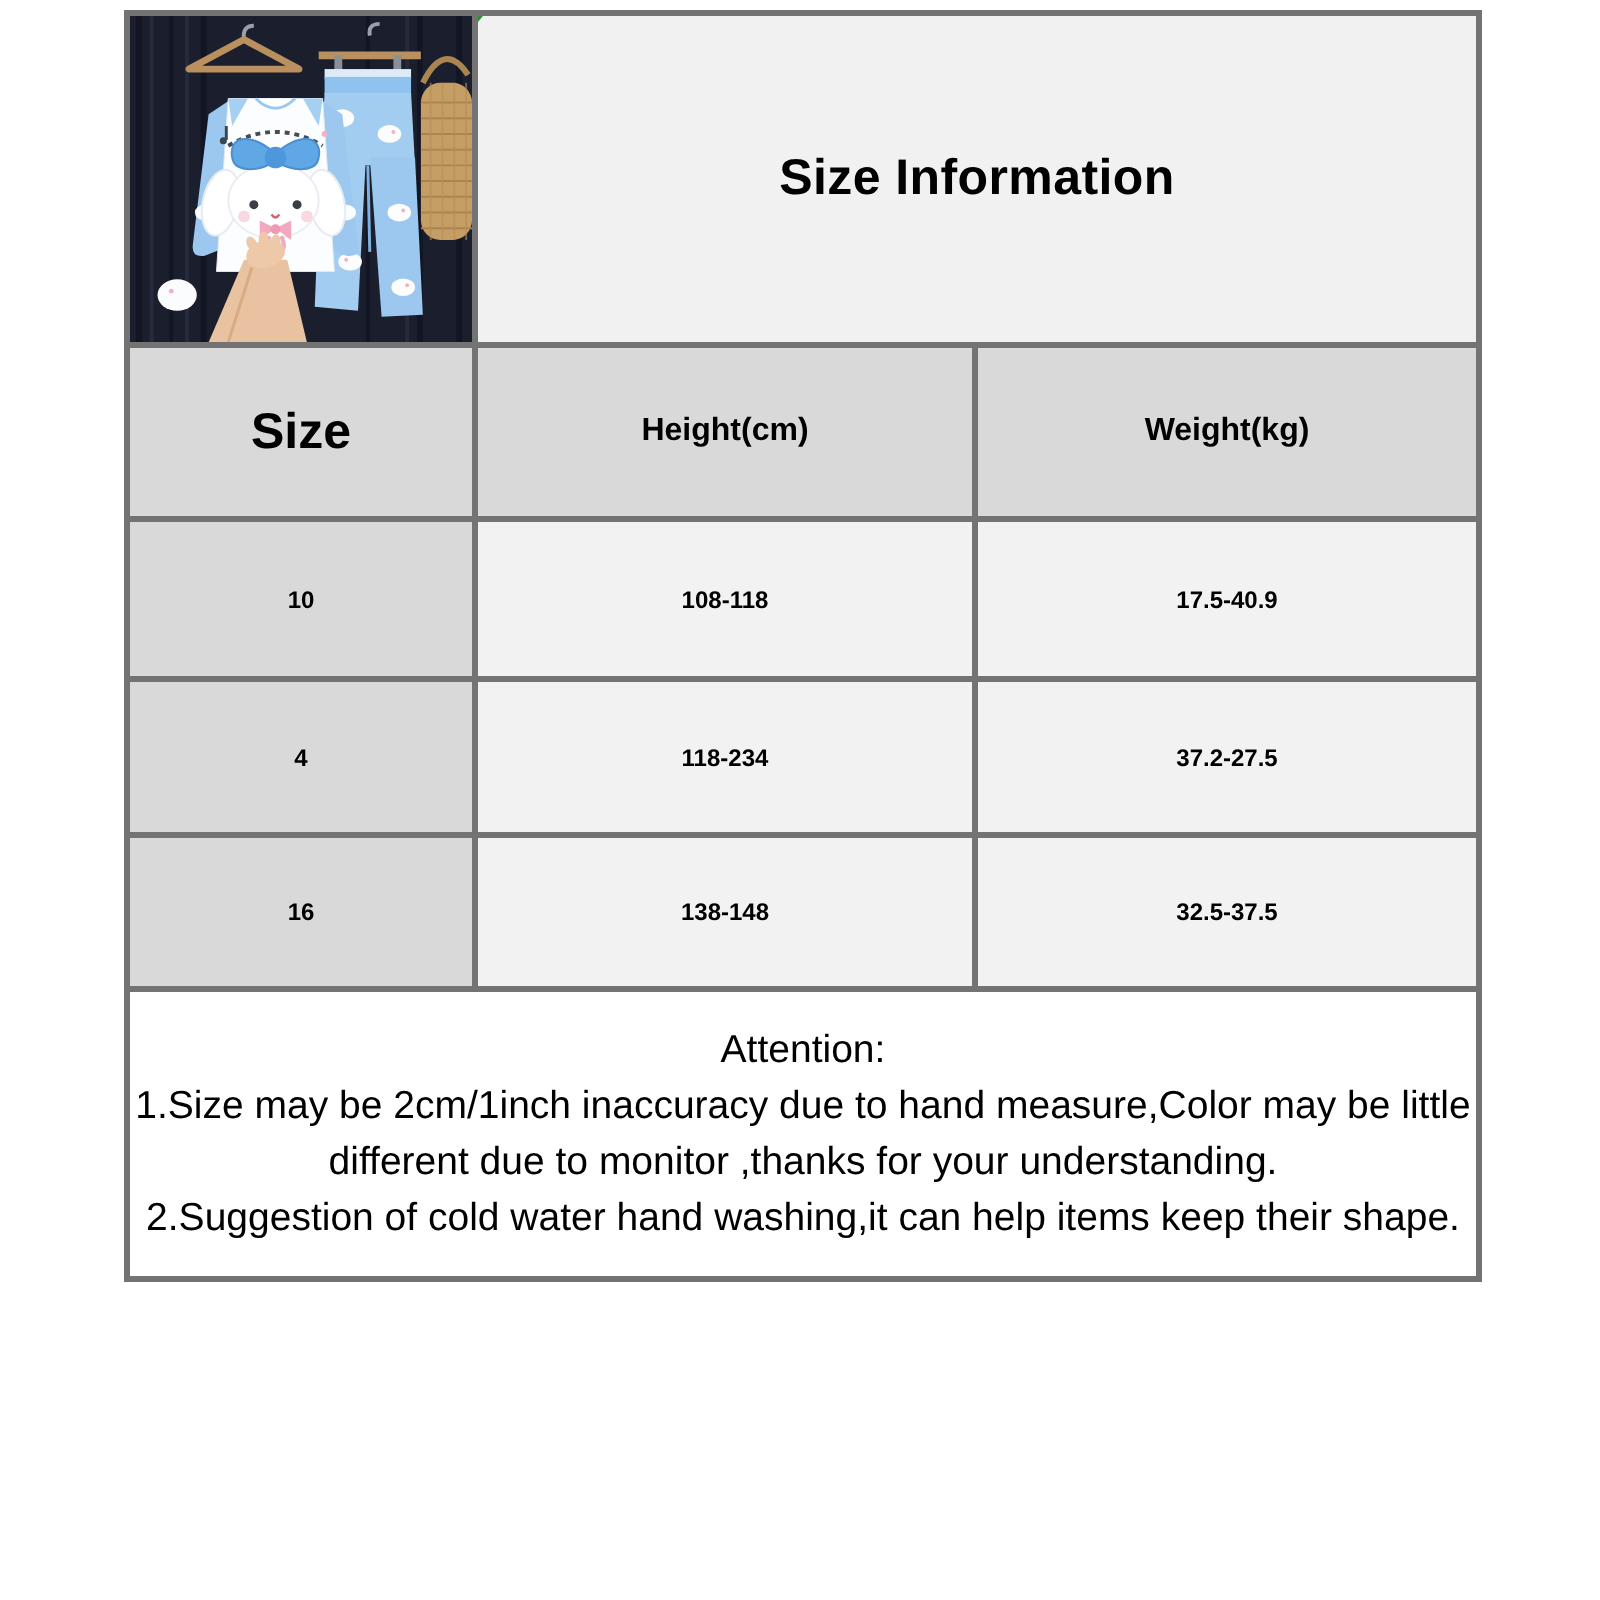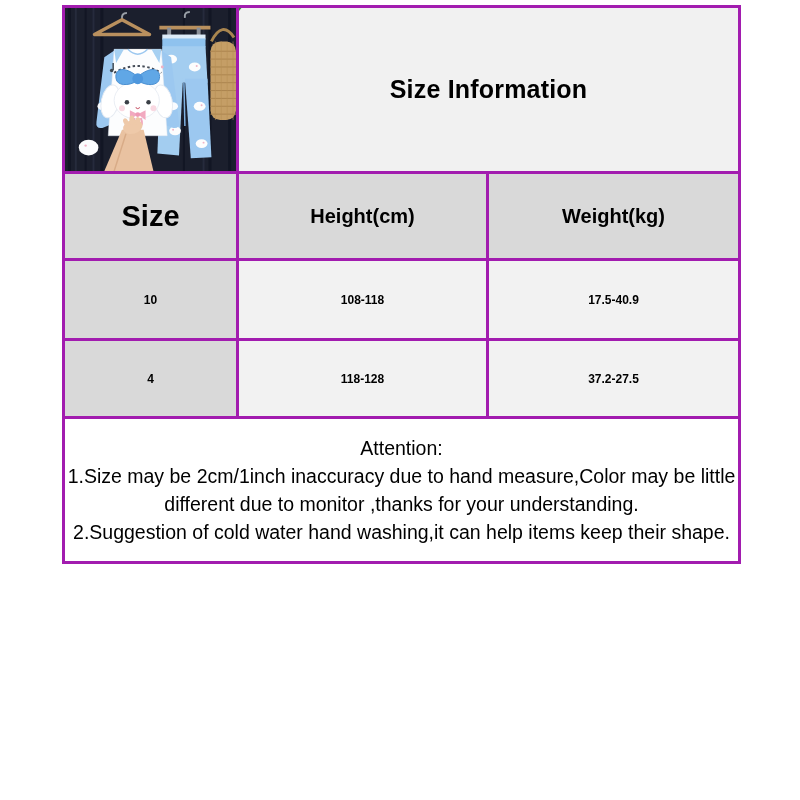--- a/index.html
+++ b/index.html
@@ -6,39 +6,39 @@
   body{
     width:800px;height:800px;background:#ffffff;
     font-family:"Liberation Sans", sans-serif;color:#000;
   }
   .sheet{position:relative;width:800px;height:800px;background:#ffffff;overflow:hidden;}
   table.size-table{
     position:absolute;left:62px;top:5px;
     border-collapse:collapse;table-layout:fixed;
   }
   table.size-table td{
-    border:3px solid #a21caf;
+    border:3px solid #737373;
     padding:0;text-align:center;vertical-align:middle;
     overflow:hidden;
   }
   td.img-cell{background:#1b1f2d;}
   td.img-cell svg{display:block;width:100%;height:100%;}
   td.title-cell{
     background:#f1f1f1;position:relative;
     font-size:25px;font-weight:bold;letter-spacing:0.2px;
   }
   .corner-marker{
     position:absolute;left:-3px;top:-8px;width:12px;height:12px;
     background:#2f8f2f;
     -webkit-clip-path:polygon(0 0,100% 0,18% 100%);
     clip-path:polygon(0 0,100% 0,18% 100%);
   }
   tr.head-row td{background:#d9d9d9;font-weight:bold;}
-  td.size-head{font-size:29px;}
-  td.col-head{font-size:20px;}
+  td.size-head{font-size:25px;}
+  td.col-head{font-size:16px;}
   tr.data-row td{background:#f2f2f2;font-weight:bold;font-size:12px;}
   tr.data-row td.size-cell{background:#d9d9d9;}
   td.attention-cell{
     background:#ffffff;text-align:left;vertical-align:top;
     padding:4px 8px;font-weight:normal;
     font-size:19.5px;line-height:28px;
   }
   td.attention-cell p{margin:0;}
 </style>
 </head>
@@ -188,22 +188,27 @@
       <td class="col-head">Weight(kg)</td>
     </tr>
 
     <tr class="data-row" style="height:80px">
       <td class="size-cell">10</td>
       <td>108-118</td>
       <td>17.5-40.9</td>
     </tr>
     <tr class="data-row" style="height:78px">
       <td class="size-cell">4</td>
-      <td>118-128</td>
+      <td>118-234</td>
       <td>37.2-27.5</td>
+    </tr>
+    <tr class="data-row" style="height:77px">
+      <td class="size-cell">16</td>
+      <td>138-148</td>
+      <td>32.5-37.5</td>
     </tr>
 
     <tr style="height:145px">
       <td class="attention-cell" colspan="3">
         <p>Attention:</p>
         <p>1.Size may be 2cm/1inch inaccuracy due to hand measure,Color may be little different due to monitor ,thanks for your understanding.</p>
         <p>2.Suggestion of cold water hand washing,it can help items keep their shape.</p>
       </td>
     </tr>
   </tbody>

